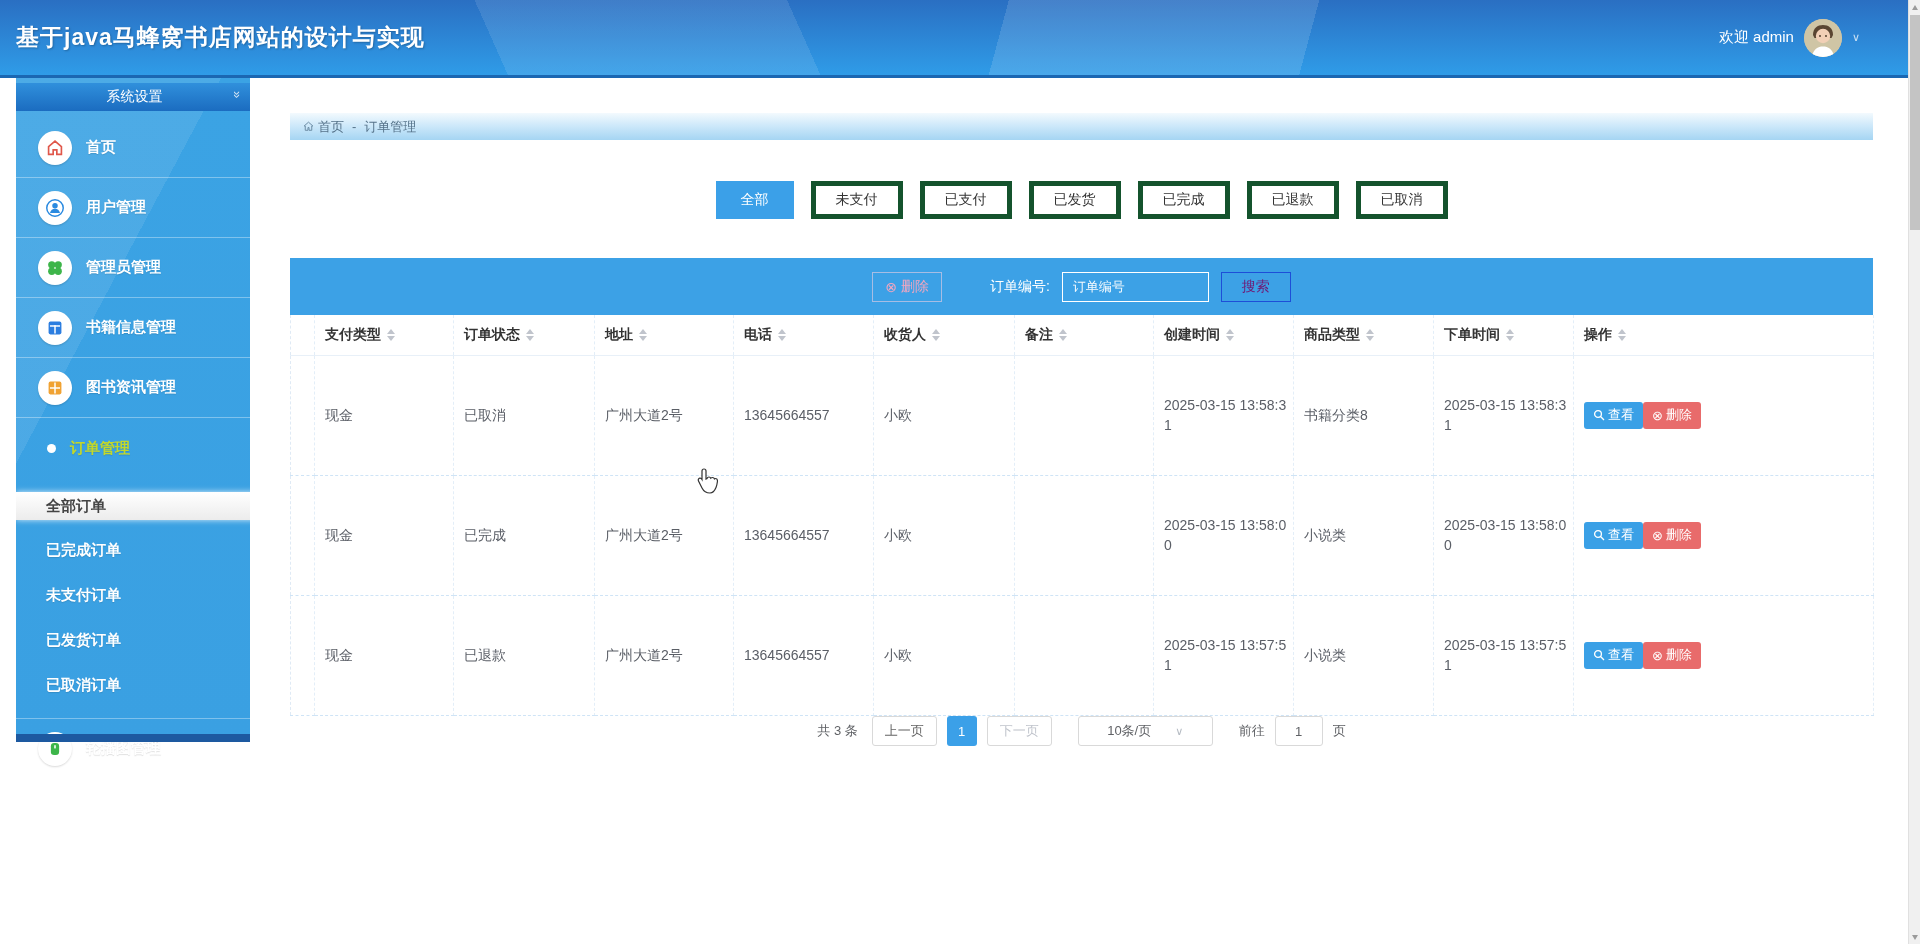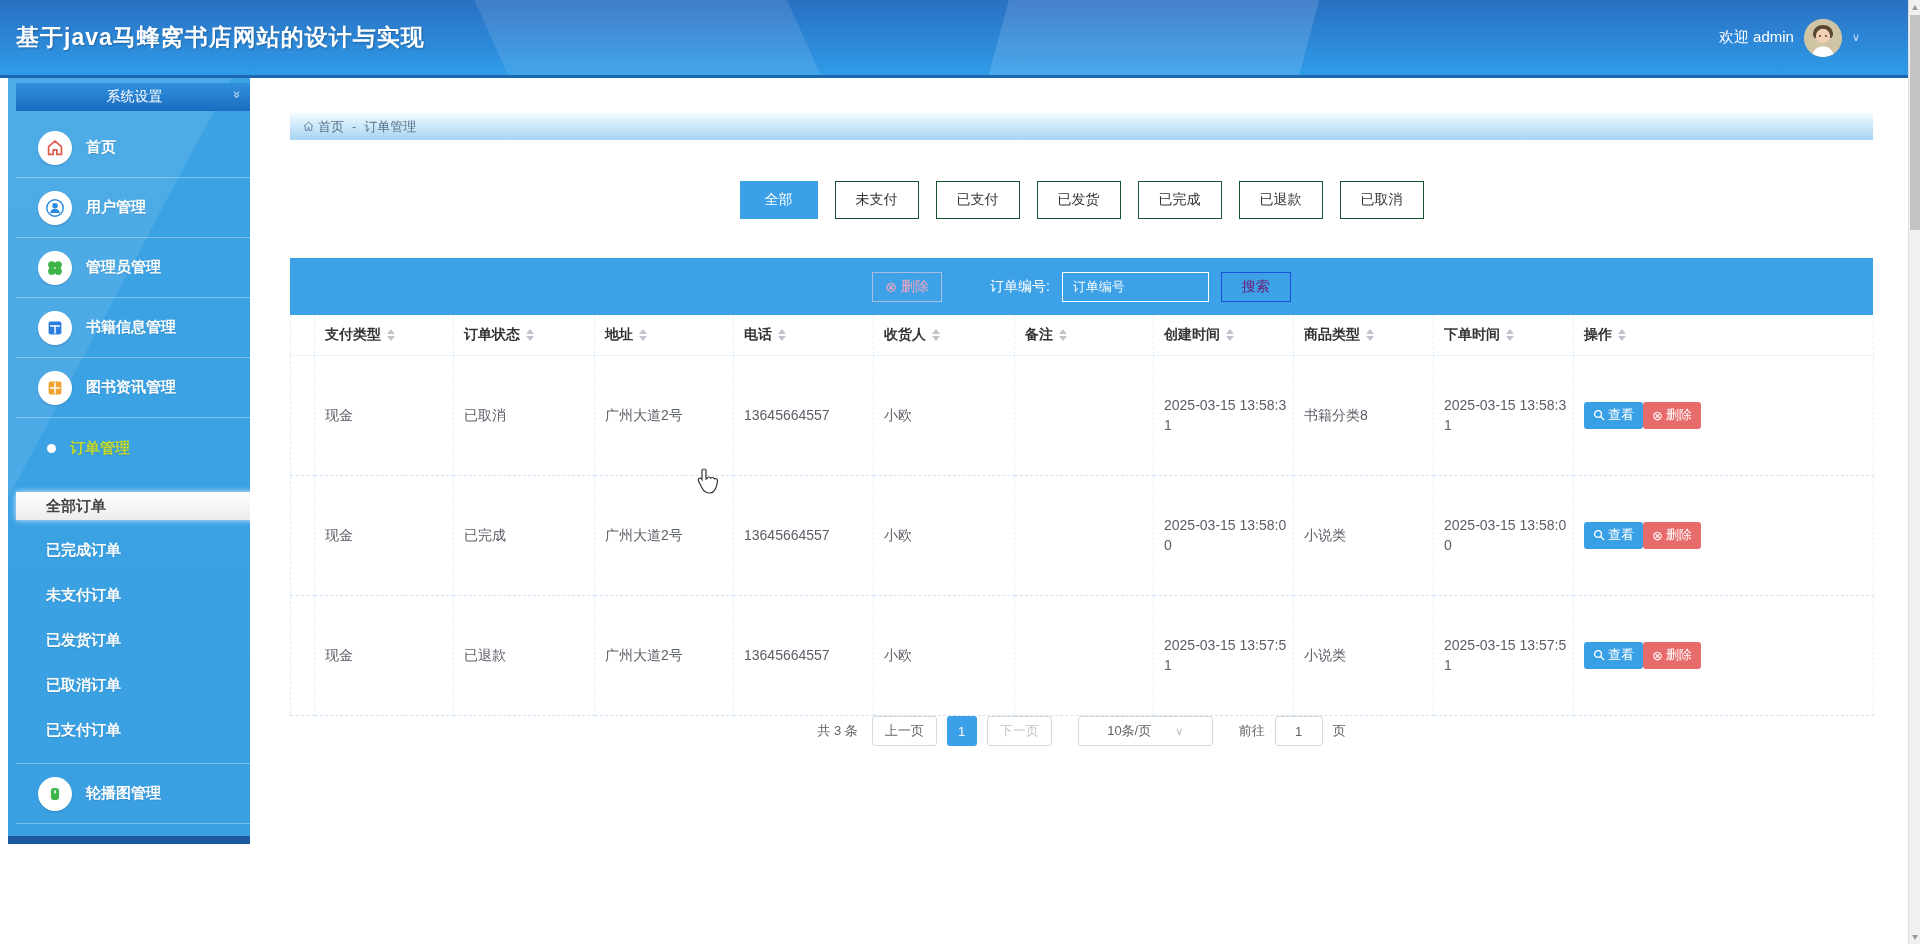--- a/index.html
+++ b/index.html
@@ -15,25 +15,25 @@
       linear-gradient(180deg,#2a6fc2 0%, #2f9ce8 100%);
     border-bottom:3px solid #1b67b2; display:flex; align-items:center; justify-content:space-between; }
   .app-title { color:#fff; font-size:23px; font-weight:bold; padding-left:16px;
     text-shadow:1px 1px 2px rgba(0,0,0,0.25); letter-spacing:1px; }
   .user-menu { display:flex; align-items:center; gap:10px; padding-right:60px; cursor:pointer; }
   .welcome-text { color:#fff; font-size:15px; }
   .avatar { width:38px; height:38px; border-radius:50%; background:#cfc5a5; overflow:hidden; position:relative; flex:0 0 auto; }
   .user-caret { color:rgba(255,255,255,0.75); font-size:11px; }
 
   
-  .sidebar { position:absolute; left:8px; top:78px; width:250px; height:766px;
+  .sidebar { position:absolute; left:16px; top:78px; width:250px; height:664px;
     background-image:
       linear-gradient(118deg, rgba(255,255,255,0.09) 0%, rgba(255,255,255,0.09) 34%, transparent 34%),
       linear-gradient(180deg,#3ba3e4,#3aa0e2);
-    color:#fff;padding-left:8px; }
+    color:#fff; }
   .panel-title { margin-top:5px; width:237px; height:28px; background:linear-gradient(180deg,#3090dc,#1b6cc0);
     display:flex; align-items:center; justify-content:center; position:relative;
     font-size:14px; color:#fff; cursor:pointer; }
   .panel-title .chev { position:absolute; right:12px; top:4px; transform:rotate(90deg); font-size:13px; color:#dce9f5; }
   .menu { margin-top:7px; }
   .menu-item { height:60px; display:flex; align-items:center; padding-left:22px;
     border-bottom:1px solid rgba(255,255,255,0.35); cursor:pointer; }
   .icon-circle { width:34px; height:34px; border-radius:50%; background:#fff; display:flex;
     align-items:center; justify-content:center; margin-right:14px; flex:0 0 auto;
     box-shadow:0 1px 2px rgba(0,0,0,0.15); }
@@ -52,21 +52,21 @@
   .main { position:absolute; left:250px; top:78px; width:1658px; height:866px; background:#fff; }
   .breadcrumb-bar { position:absolute; left:40px; top:35px; width:1583px; height:27px;
     background:linear-gradient(180deg,#f3fafe 0%, #cfe9fa 45%, #a5d5f3 100%);
     display:flex; align-items:center; padding-left:12px; font-size:13px; color:#56738a; }
   .breadcrumb-bar .bc-home { display:flex; align-items:center; gap:3px; cursor:pointer; }
   .bc-sep { margin:0 8px; color:#56738a; }
 
   
   .tabs-row { position:absolute; left:40px; top:103px; width:1583px; display:flex; justify-content:center; gap:17px; }
   .tab-btn { min-width:78px; height:38px; padding:0 20px; display:flex; align-items:center; justify-content:center;
-    background:#fff; border:1px solid #14532d; color:#333; font-size:14px; cursor:pointer; }
+    background:#fff; border:5px solid #14532d; color:#333; font-size:14px; cursor:pointer; }
   .tab-btn.active { background:#3ba0e8; border-color:#3ba0e8; color:#fff; }
 
   
   .grid-block { position:absolute; left:40px; top:180px; width:1583px; }
   .toolbar { height:57px; background:#3ca1e6; display:flex; align-items:center; justify-content:center; gap:12px; }
   .tb-delete { height:30px; padding:0 12px; background:transparent; border:1px solid rgba(255,214,226,0.55);
     color:#f2a6c0; font-size:14px; display:flex; align-items:center; gap:4px; cursor:pointer; margin-right:36px; }
   .tb-label { color:#fff; font-size:14px; }
   .tb-input { width:147px; height:30px; background:transparent; border:1px solid #fff; color:#fff;
     font-size:13px; padding-left:10px; outline:none; }
@@ -213,23 +213,20 @@
           <span>已完成订单</span>
         </div>
         <div class="sub-item">
           <span>未支付订单</span>
         </div>
         <div class="sub-item">
           <span>已发货订单</span>
         </div>
         <div class="sub-item">
           <span>已取消订单</span>
-        </div>
-        <div class="sub-item">
-          <span>已支付订单</span>
         </div>
       </div>
 
       <div class="menu-item">
         <span class="icon-circle">
           <svg width="22" height="22" viewBox="0 0 24 24">
             <rect x="7.5" y="5.5" width="9" height="13" rx="3.5" fill="#3db54a"></rect>
             <rect x="11" y="7.5" width="2" height="4" rx="1" fill="#fff" opacity="0.85"></rect>
           </svg>
         </span>

